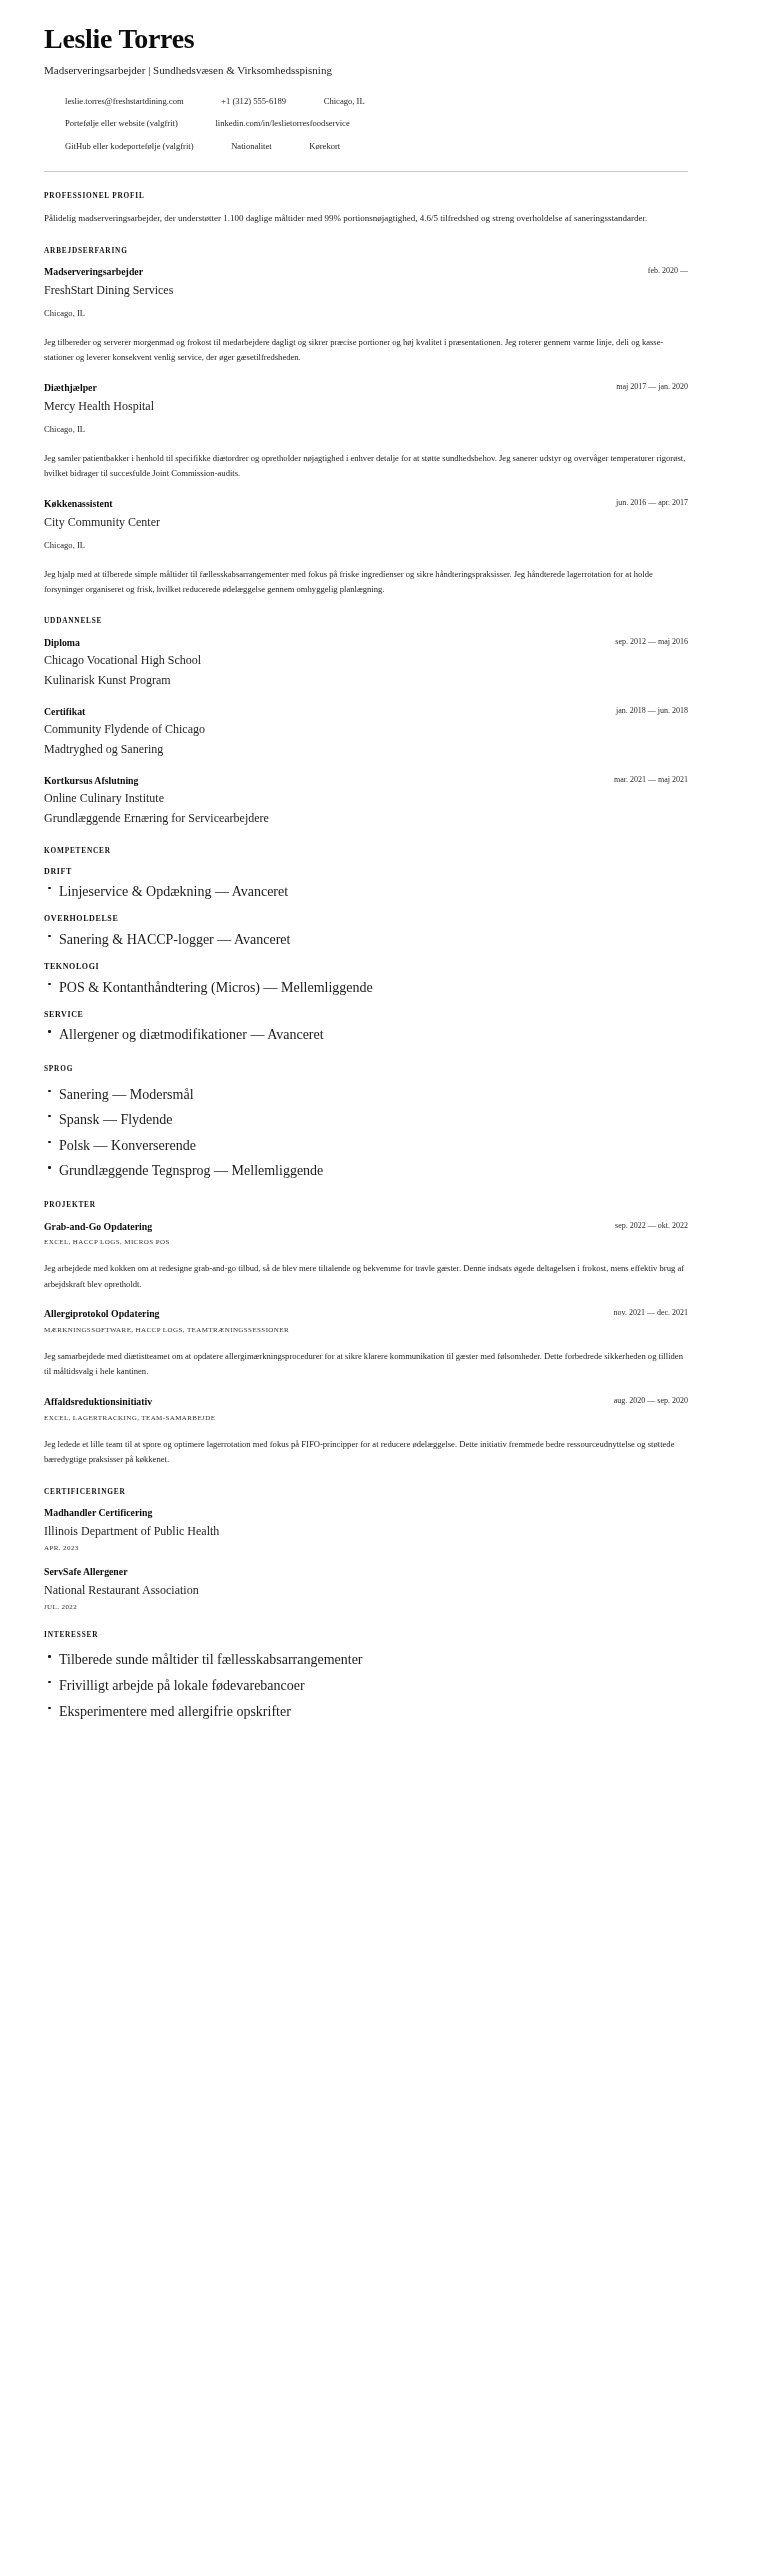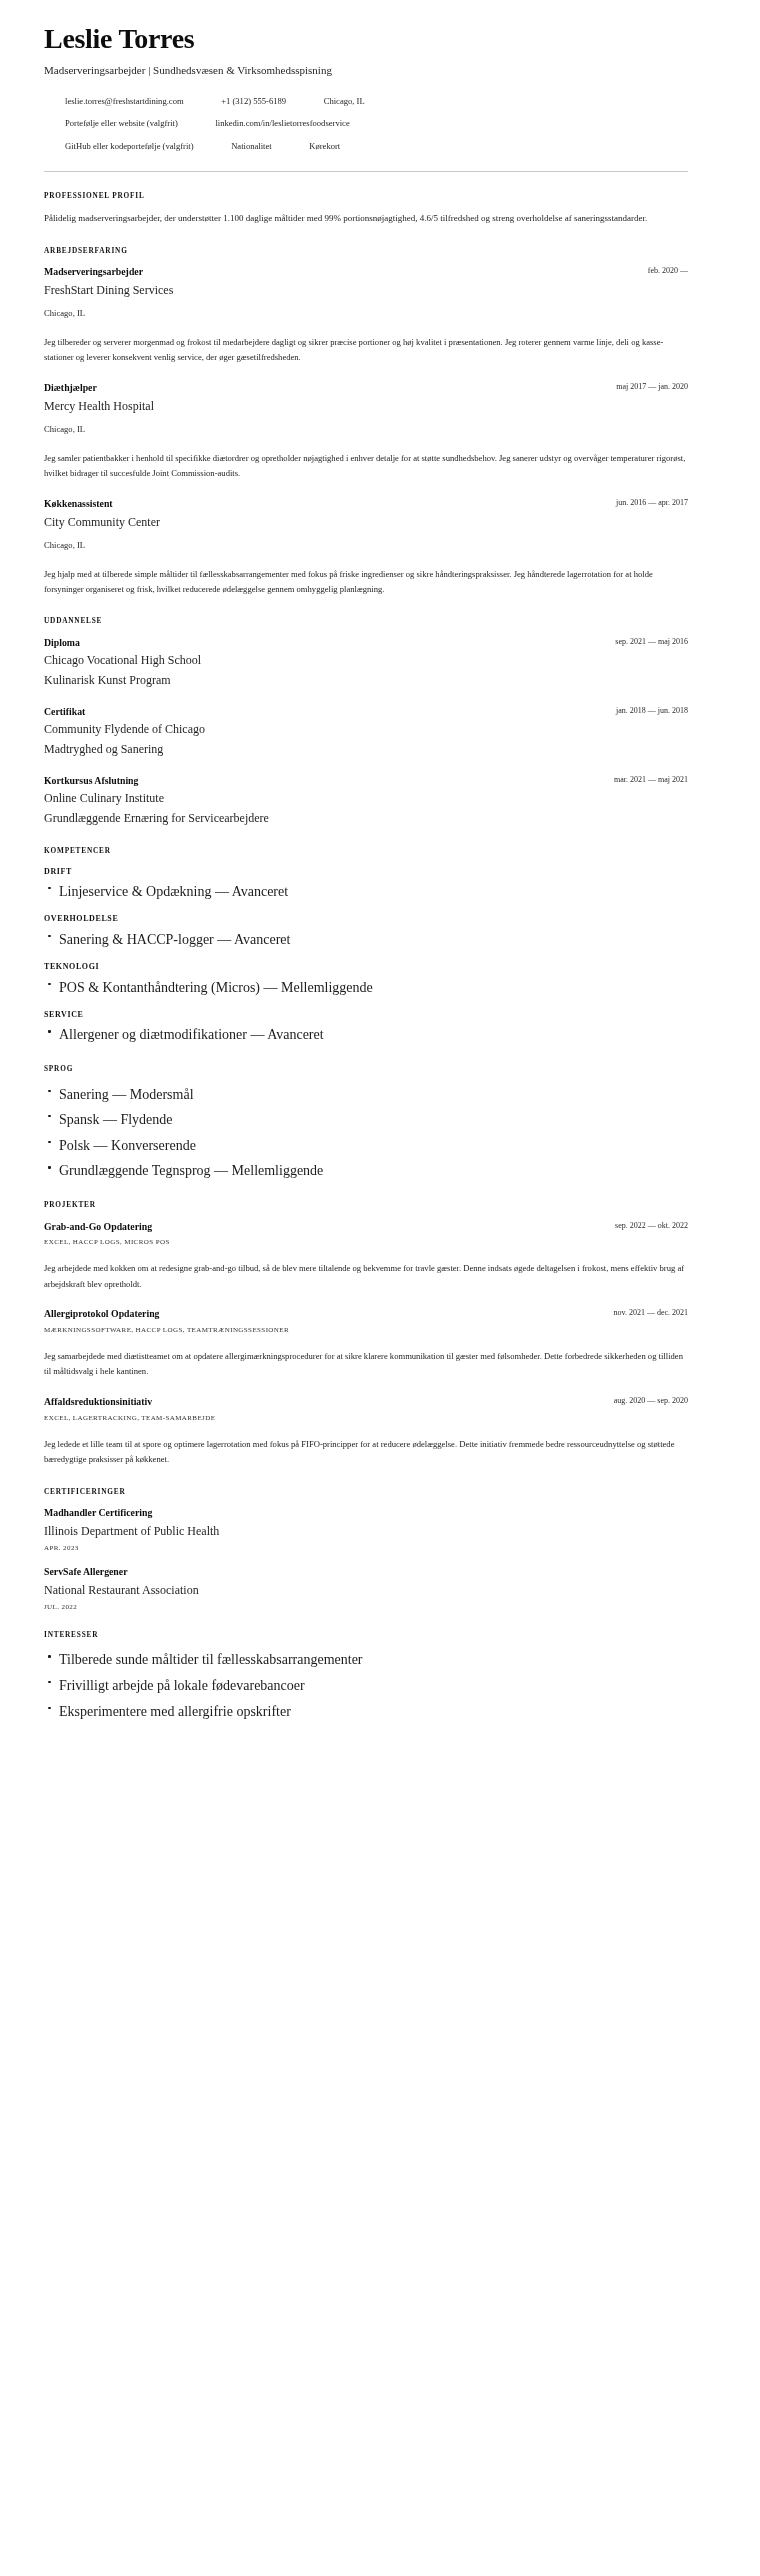--- a/index.html
+++ b/index.html
@@ -251,21 +251,21 @@
       <p class="entry-desc">Jeg hjalp med at tilberede simple måltider til fællesskabsarrangementer med fokus på friske ingredienser og sikre håndteringspraksisser. Jeg håndterede lagerrotation for at holde forsyninger organiseret og frisk, hvilket reducerede ødelæggelse gennem omhyggelig planlægning.</p>
     </div>
   </section>
 
   <section class="section">
     <h2 class="section-title">Uddannelse</h2>
 
     <div class="entry">
       <div class="entry-head">
         <h3 class="entry-title">Diploma</h3>
-        <span class="entry-dates">sep. 2021 — maj 2016</span>
+        <span class="entry-dates">sep. 2012 — maj 2016</span>
       </div>
       <p class="entry-org">Chicago Vocational High School</p>
       <p class="entry-extra">Kulinarisk Kunst Program</p>
     </div>
 
     <div class="entry">
       <div class="entry-head">
         <h3 class="entry-title">Certifikat</h3>
         <span class="entry-dates">jan. 2018 — jun. 2018</span>
       </div>

